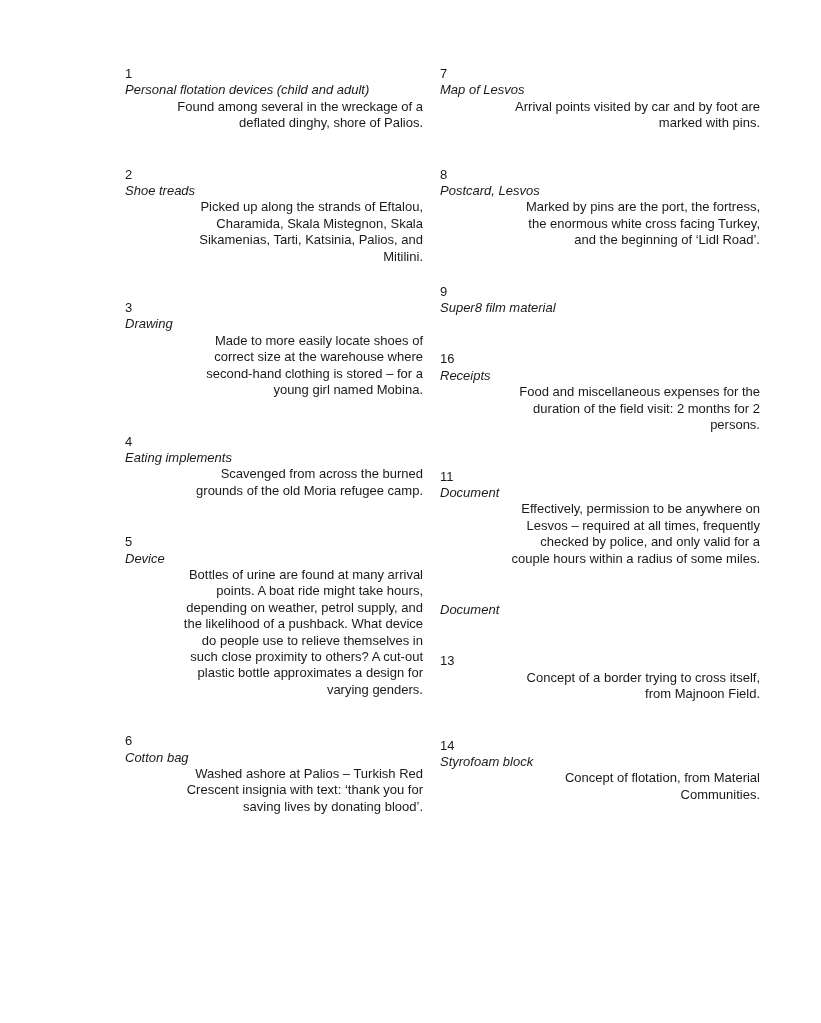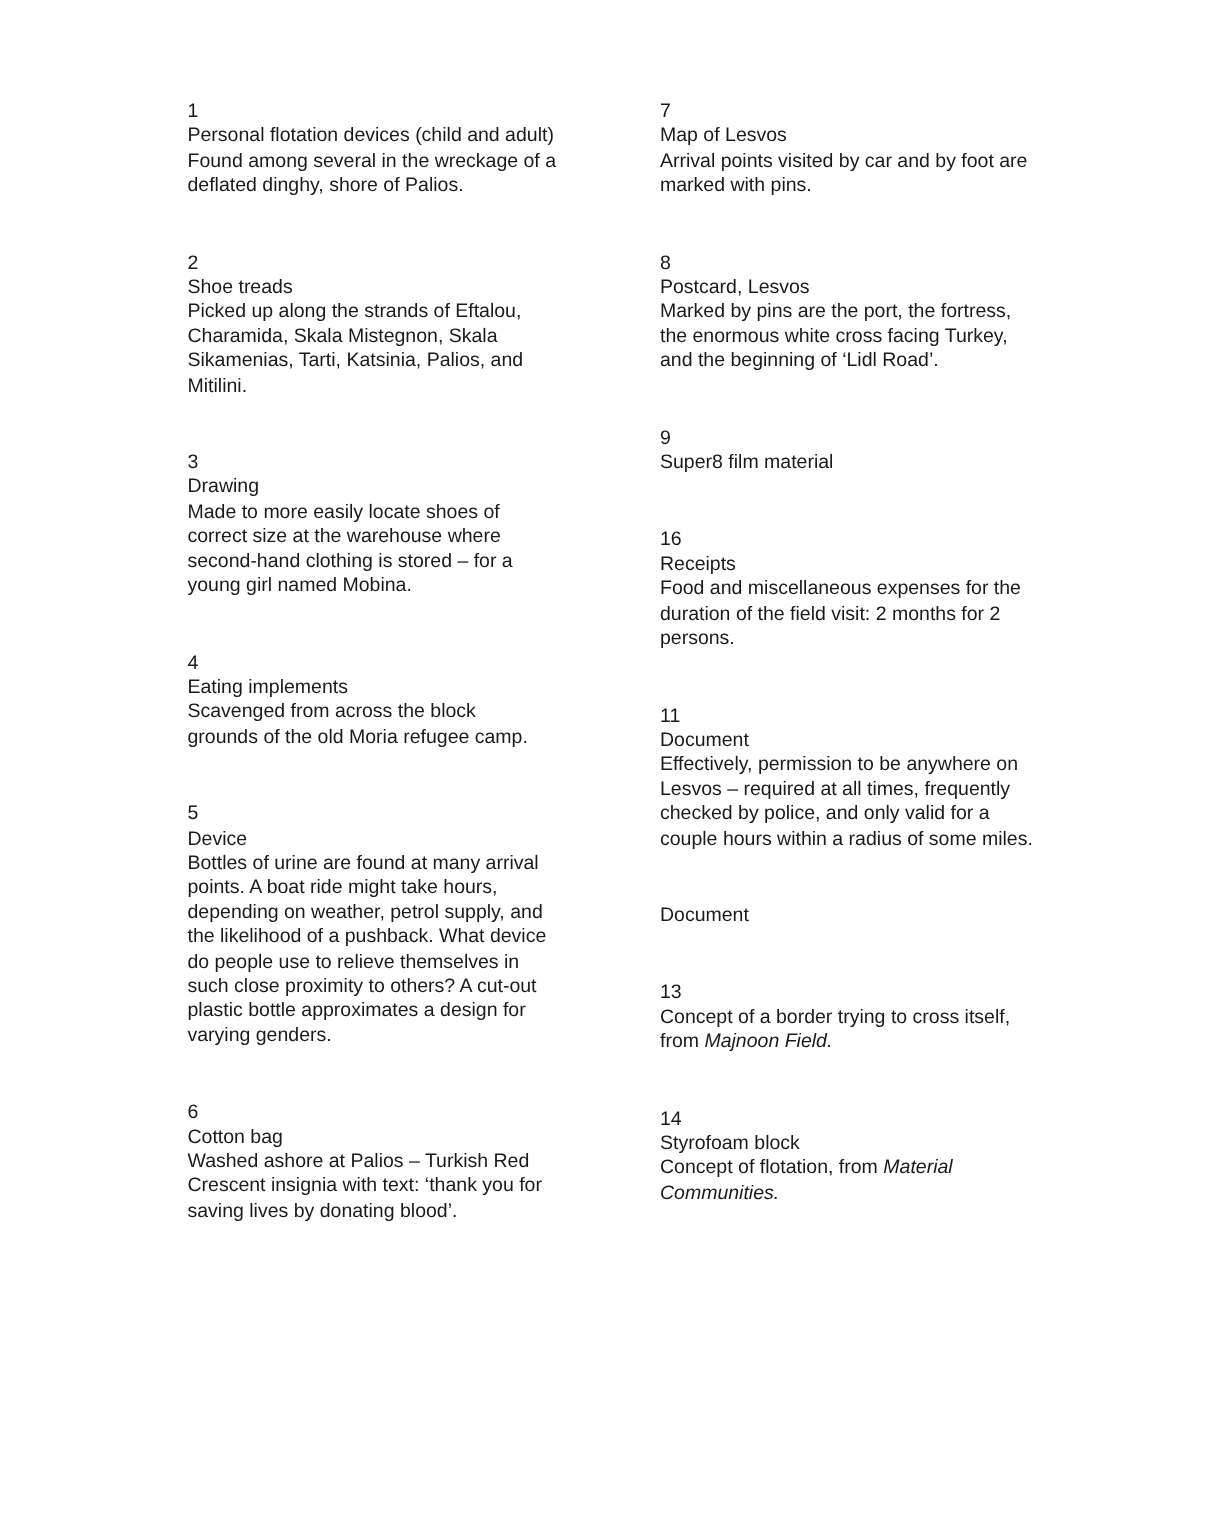--- a/index.html
+++ b/index.html
@@ -34,27 +34,28 @@
     left: 440px;
     width: 320px;
   }
   .item {
     margin: 0 0 35px 0;
   }
   .item-number {
     white-space: pre-line;
   }
   .item-title {
+    font-style: italic;
     white-space: pre-line;
   }
   .item-description {
     white-space: pre-line;
+    text-align: right;
   }
   .seg.italic {
-    font-style: italic;
   }
 </style>
 </head>
 <body>
 
 <div class="page">
   <div class="column column-left">
   <div class="item">
     <div class="item-number">1</div>
     <div class="item-title">Personal flotation devices (child and adult)</div>
@@ -76,21 +77,21 @@
     <div class="item-title">Drawing</div>
     <div class="item-description"><span class="seg">Made to more easily locate shoes of
 correct size at the warehouse where
 second-hand clothing is stored – for a
 young girl named Mobina.</span></div>
   </div>
 
   <div class="item">
     <div class="item-number">4</div>
     <div class="item-title">Eating implements</div>
-    <div class="item-description"><span class="seg">Scavenged from across the block
+    <div class="item-description"><span class="seg">Scavenged from across the burned
 grounds of the old Moria refugee camp.</span></div>
   </div>
 
   <div class="item">
     <div class="item-number">5</div>
     <div class="item-title">Device</div>
     <div class="item-description"><span class="seg">Bottles of urine are found at many arrival
 points. A boat ride might take hours,
 depending on weather, petrol supply, and
 the likelihood of a pushback. What device

